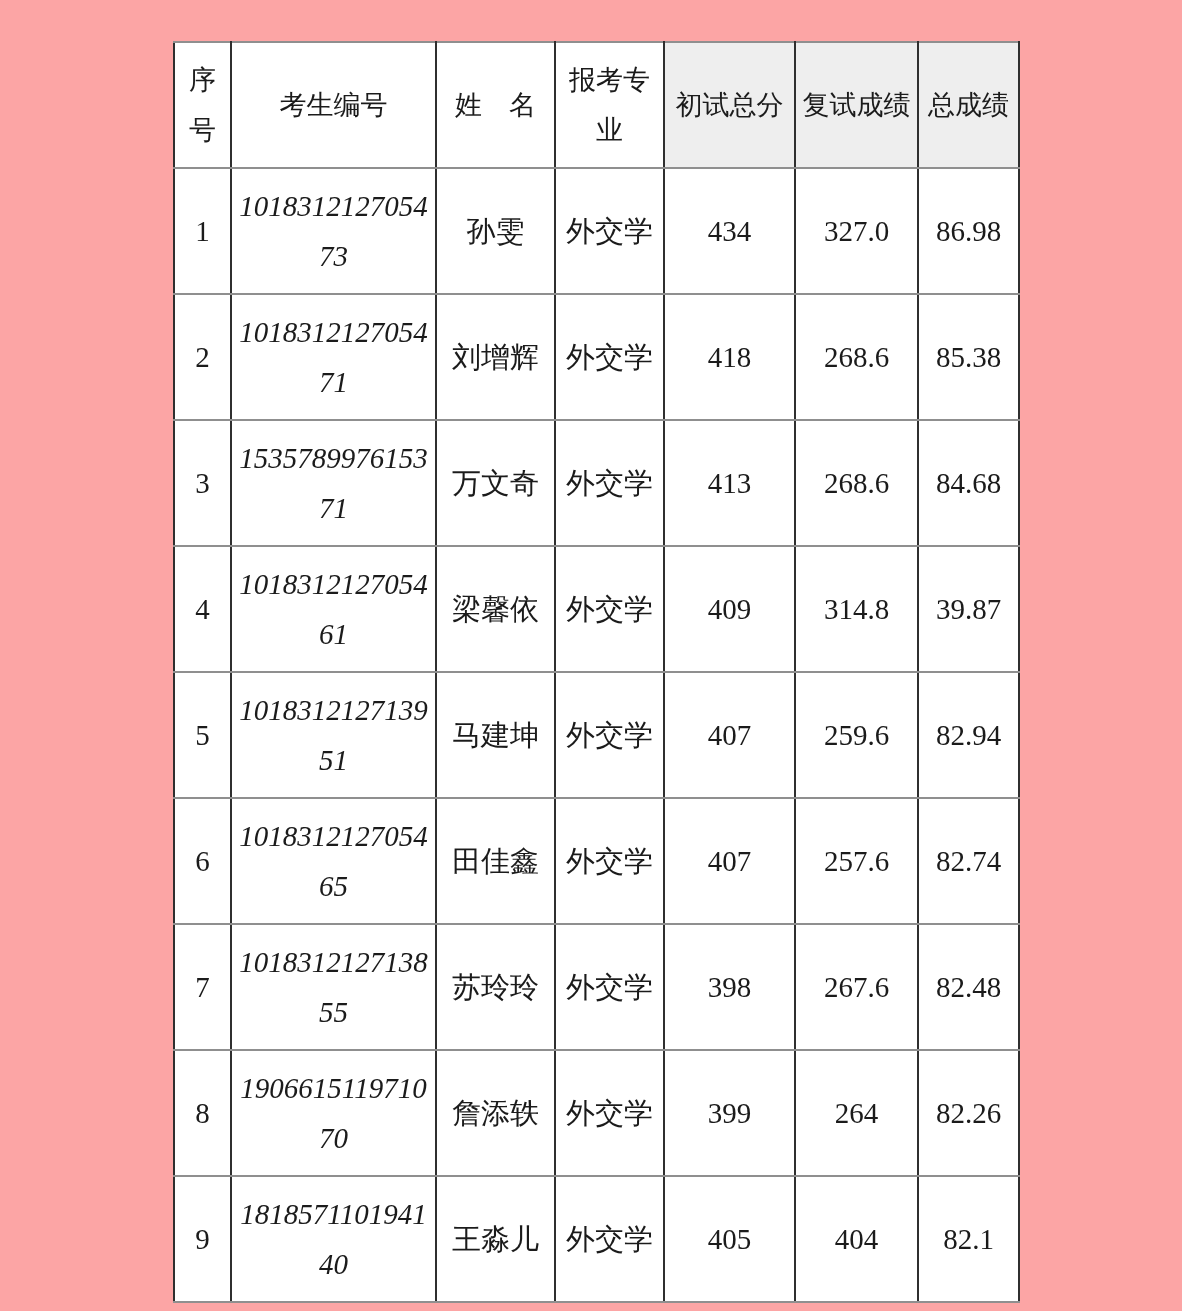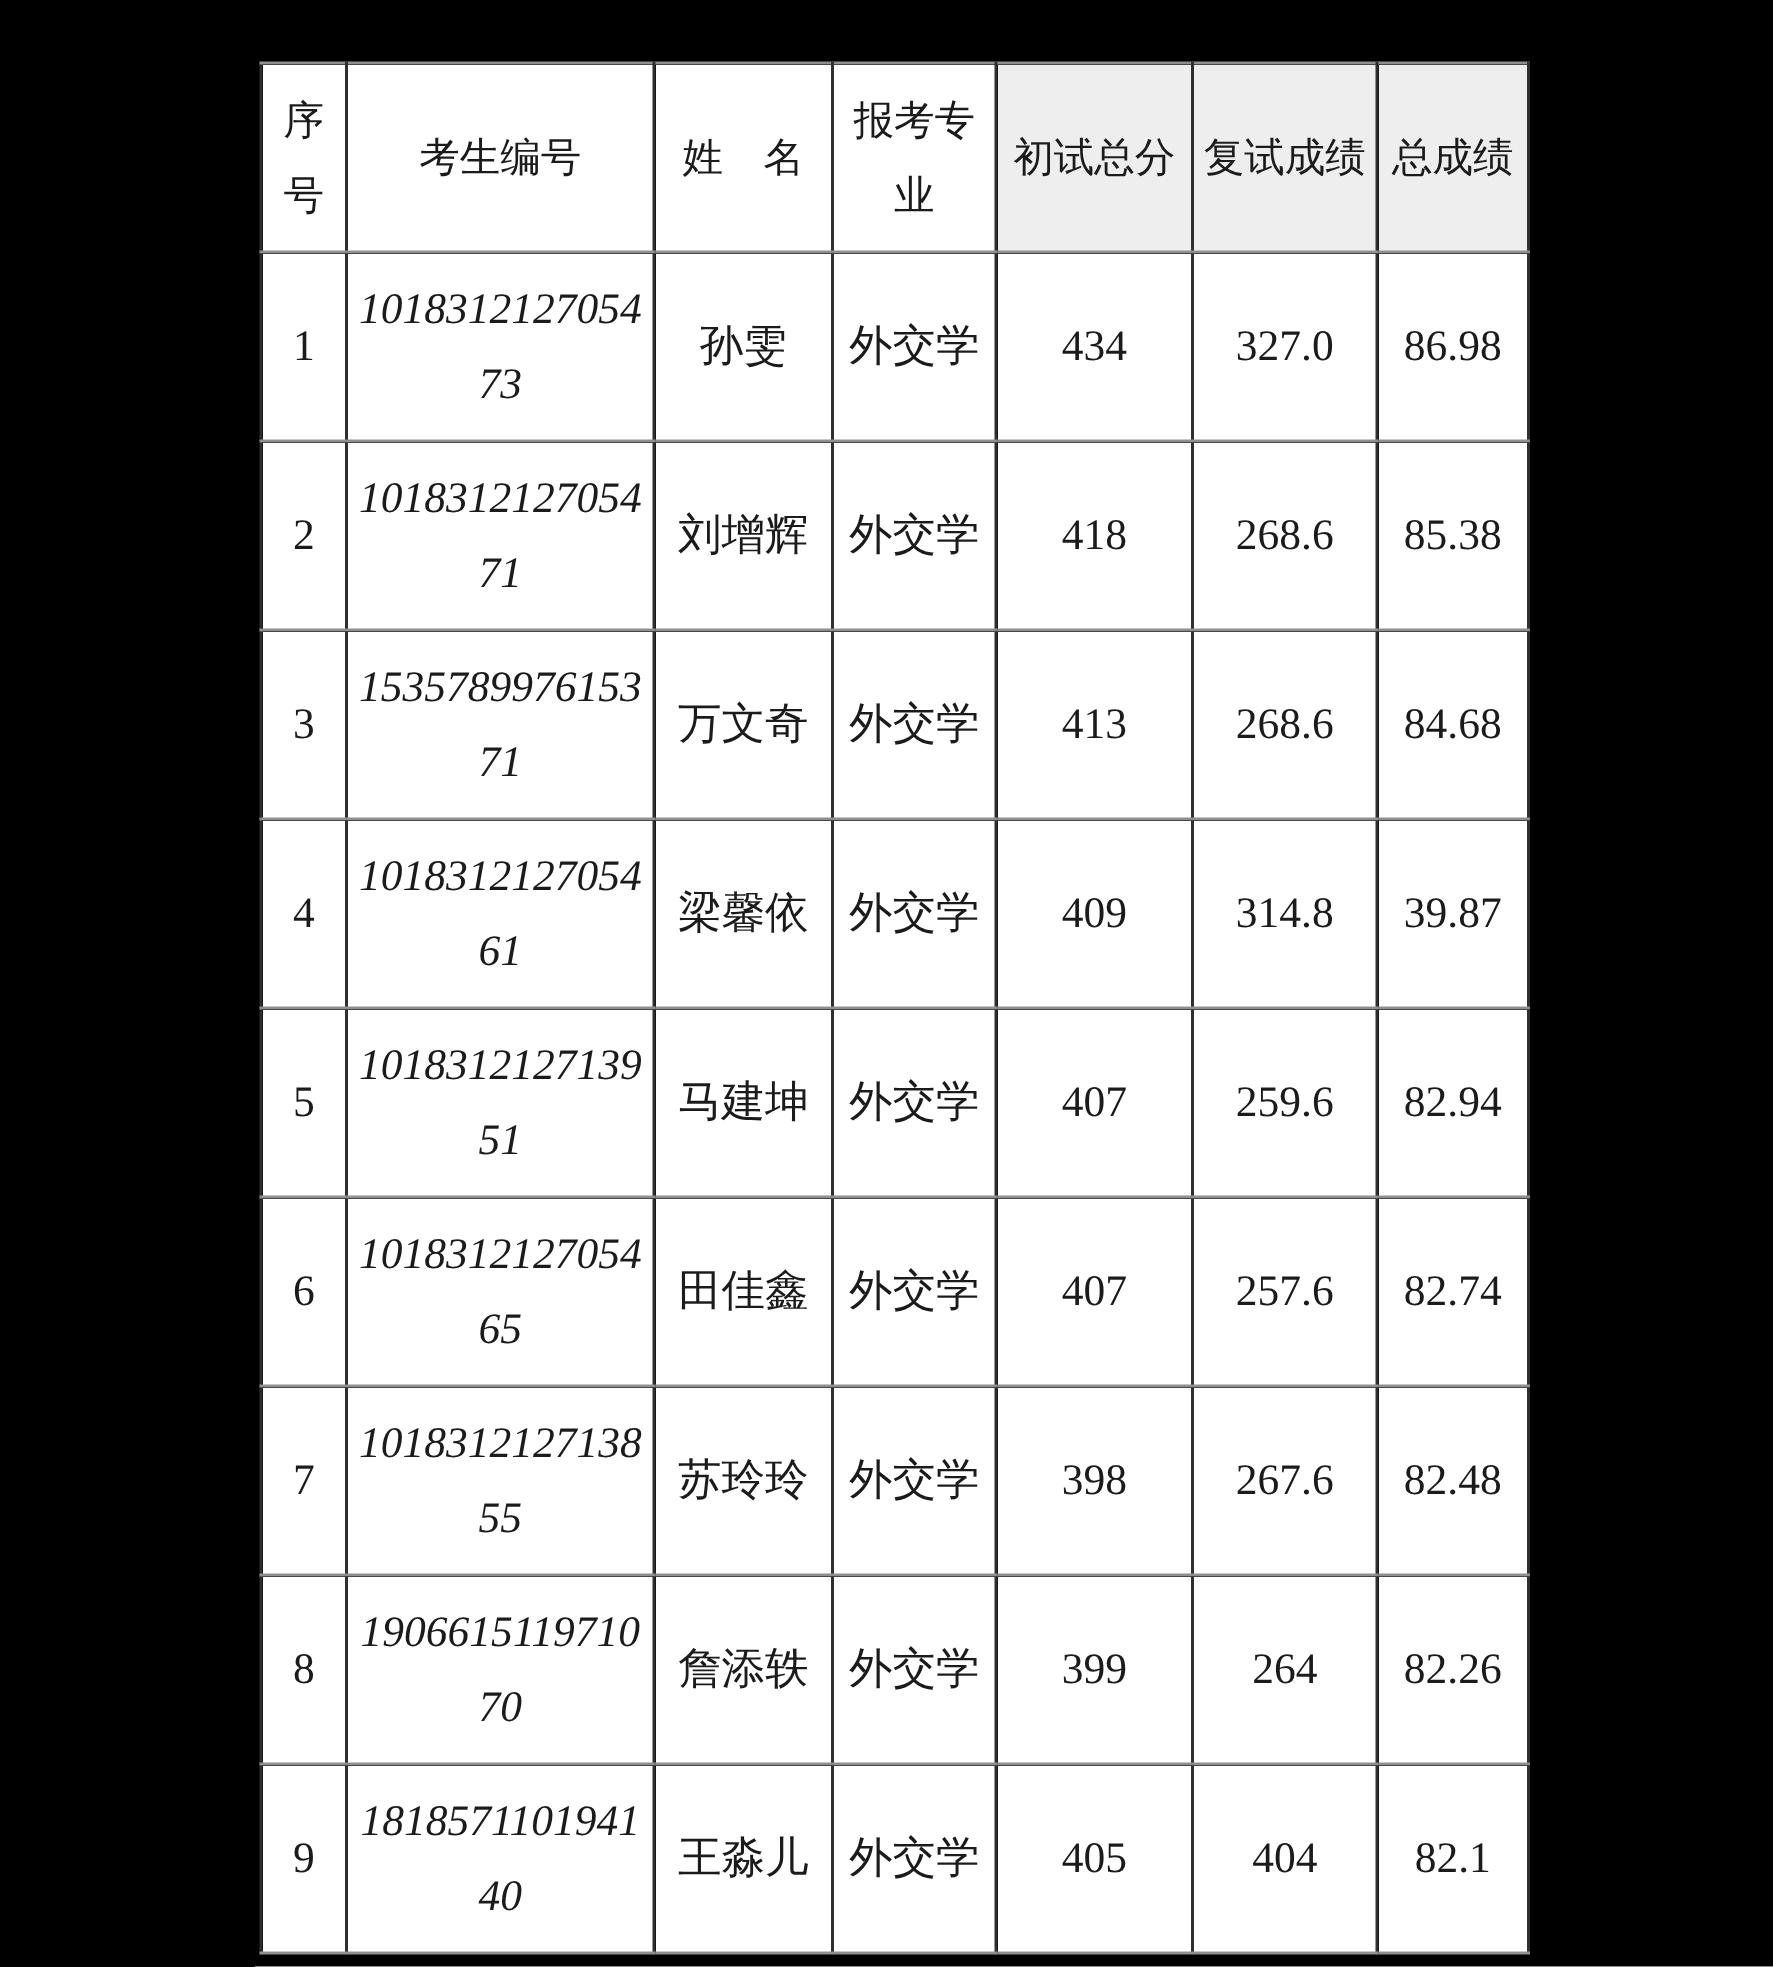--- a/index.html
+++ b/index.html
@@ -1,20 +1,20 @@
 <!DOCTYPE html>
 <html><head>
 <meta charset="utf-8">
 <style>
   html, body { margin: 0; padding: 0; background: #ffffff; }
   .page {
     position: relative;
     width: 1182px;
     height: 1311px;
-    background: #000000;
+    background: #fca5a5;
     overflow: hidden;
   }
   table.results {
     position: absolute;
     left: 173px;
     top: 41px;
     width: 845px;
     border-collapse: collapse;
     table-layout: fixed;
   }

